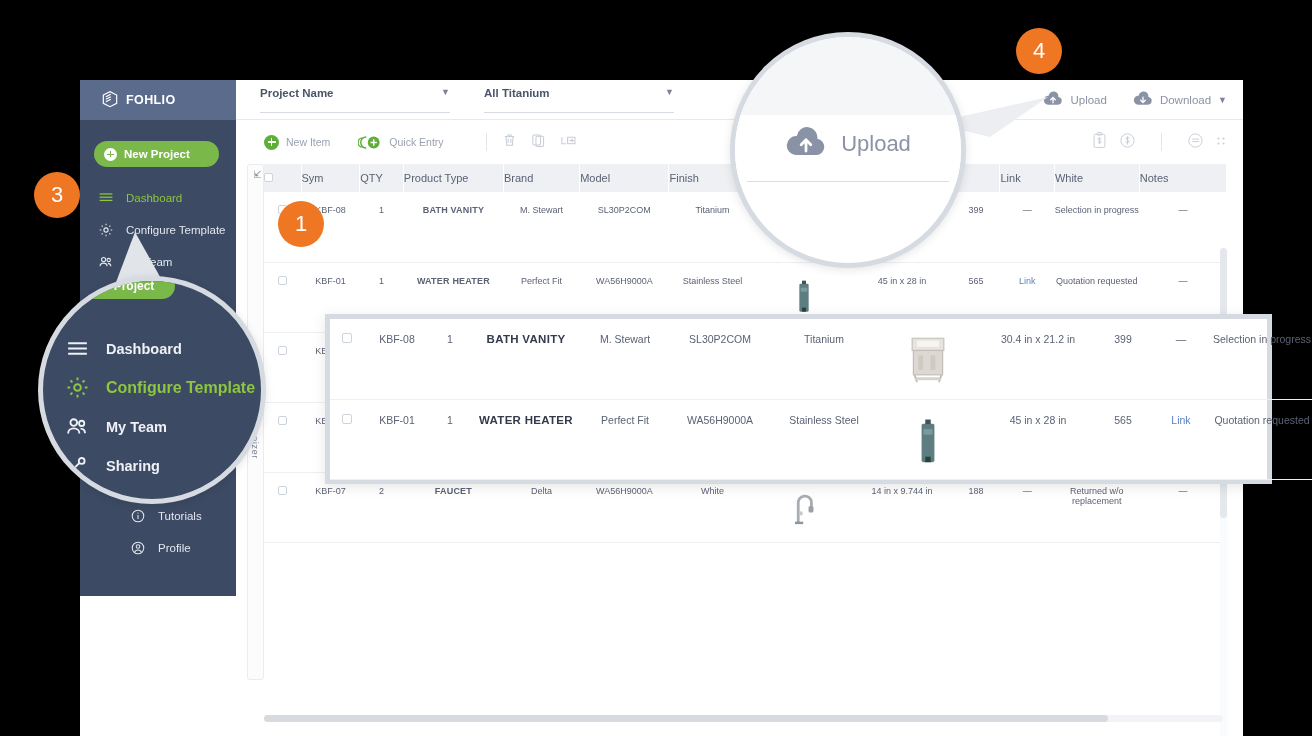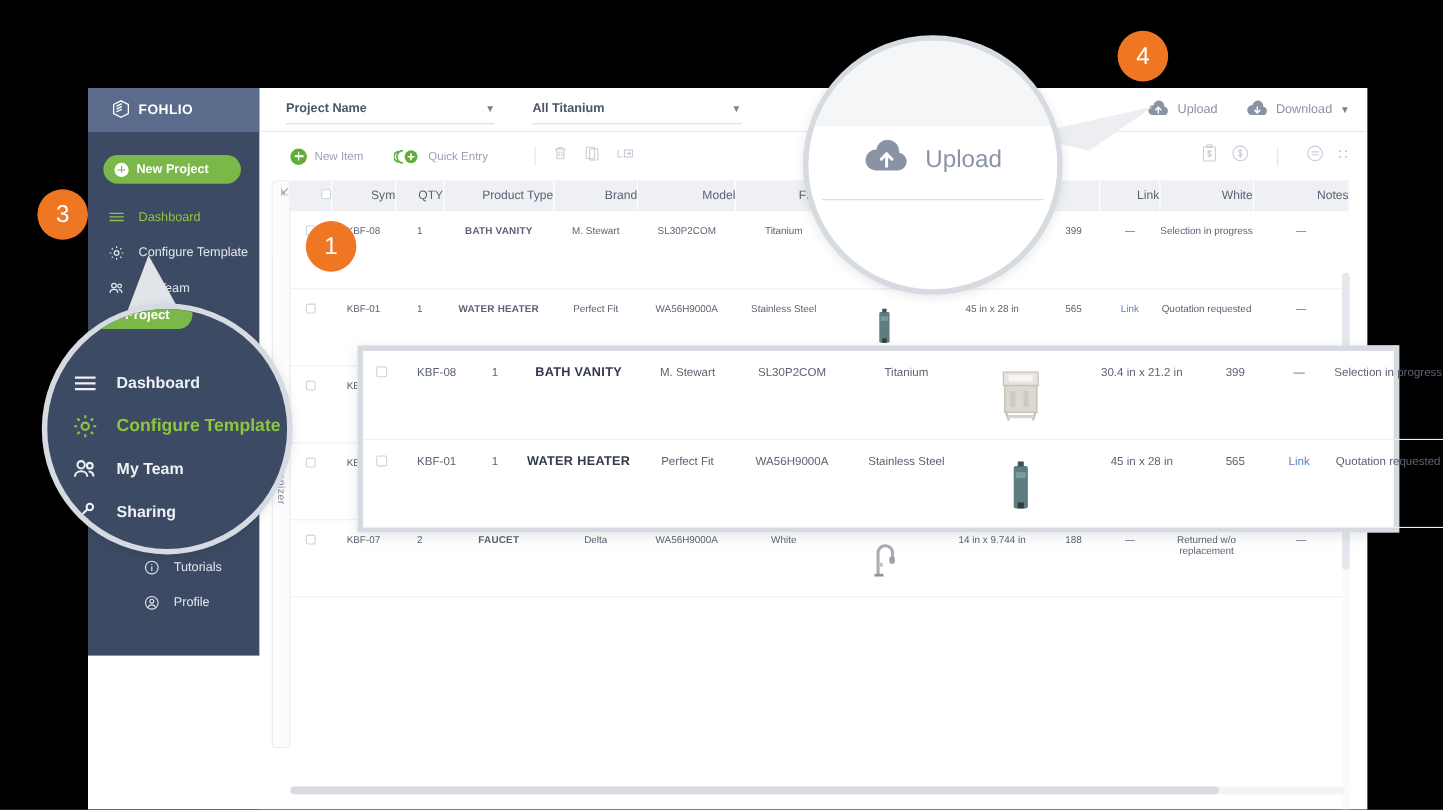--- a/index.html
+++ b/index.html
@@ -64,21 +64,21 @@
     position: absolute; left: 156px; top: 0;
     width: 1007px; height: 656px; background: #fff;
   }
   .topbar {
     height: 40px; border-bottom: 1px solid #e6e9ef;
     display: flex; align-items: center; position: relative;
   }
   .selector {
     height: 26px; margin-left: 24px; width: 190px;
     border-bottom: 1px solid #d7dbe3;
-    display: flex; align-items: center; justify-content: space-between;
+    display: flex; justify-content: space-between;
     color: #4a5568; font-size: 11.5px; font-weight: 600; cursor: pointer;
   }
   .selector.second { margin-left: 34px; width: 190px; }
   .caret { font-size: 9px; color: #7b8494; }
   .topbar-right {
     margin-left: auto; display: flex; align-items: center;
     gap: 26px; padding-right: 16px;
   }
   .cloud-btn { display: flex; align-items: center; gap: 7px;
     color: #8a93a5; font-size: 11.5px; cursor: pointer; }
@@ -106,21 +106,21 @@
     display: flex; align-items: center; justify-content: center;
   }
   .organizer-tab span {
     writing-mode: vertical-rl; font-size: 9.5px; color: #7d8798; letter-spacing: .4px;
   }
   .expand-ico { position: absolute; top: 5px; left: 4px; color: #aab1bf; font-size: 8px; }
 
   table.sched { width: 100%; border-collapse: collapse; table-layout: fixed; }
   table.sched th {
     background: #eef0f4; color: #5a6274; font-weight: 400;
-    font-size: 11px; height: 28px; text-align: right;
+    font-size: 11px; height: 28px; text-align: left;
     border-right: 1px solid #fff;
   }
   table.sched td {
     font-size: 9px; color: #5b6274; text-align: center;
     border-bottom: 1px solid #edeff3; height: 70px; vertical-align: top;
     padding-top: 13px;
   }
   td.ptype { font-weight: 700; font-size: 9.5px; color: #3d4455; letter-spacing: .2px; }
   td.link a { color: #5b7fc4; text-decoration: none; }
   .cb { width: 9px; height: 9px; border: 1px solid #cdd3dd; border-radius: 2px;

